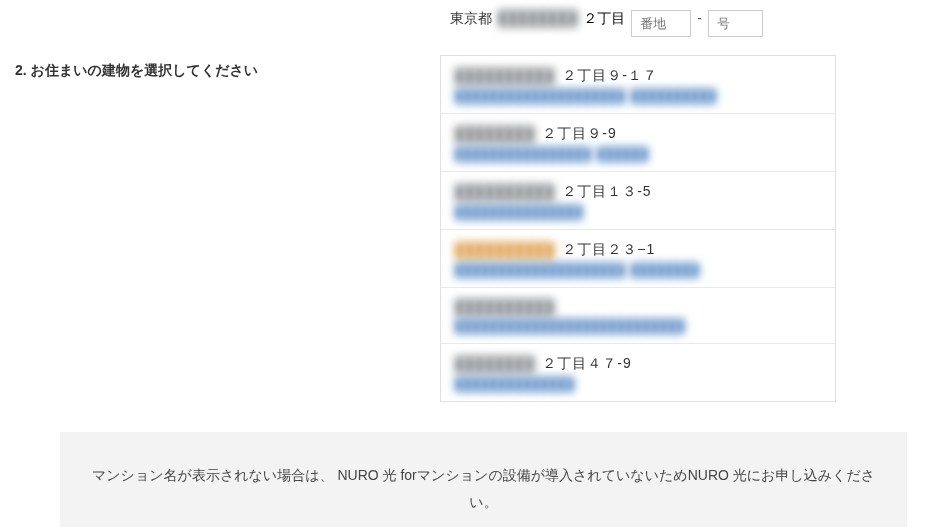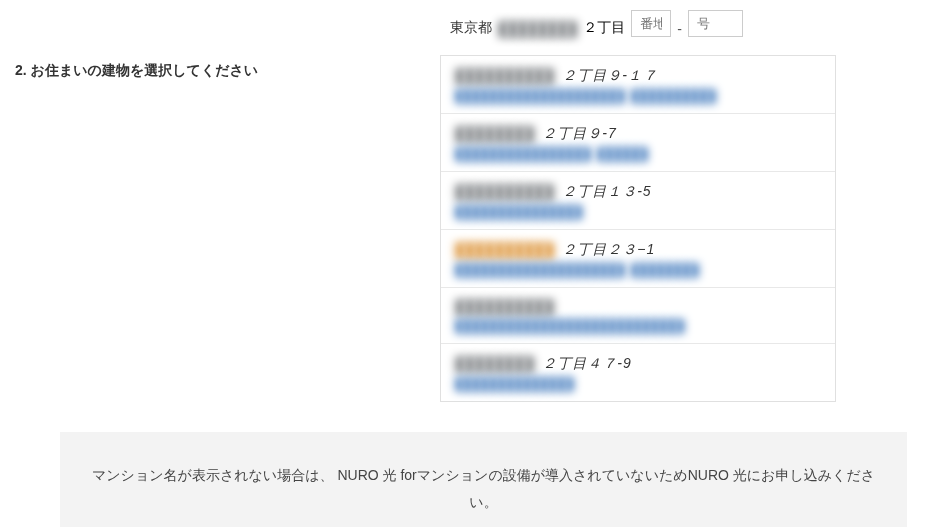--- a/index.html
+++ b/index.html
@@ -24,21 +24,21 @@
     font-weight: bold;
     flex: 0 0 435px;
     padding-top: 4px;
     margin-top: 48px;
   }
   .address-area {
     flex: 1;
   }
   .address-line {
     display: flex;
-    align-items: flex-end;
+    align-items: flex-start;
     gap: 6px;
     margin-bottom: 18px;
   }
   .prefix {
     color: #333;
   }
   .blur-text {
     color: transparent;
     text-shadow: 0 0 8px #8c8f92;
     user-select: none;
@@ -54,21 +54,21 @@
     user-select: none;
   }
   .chome {
     color: #000000;
   }
   .input-small {
     border: 1px solid #ccc;
     padding: 5px 8px;
     font-size: 13px;
     color: #999;
-    width: 40px;
+    width: 60px;
     font-family: inherit;
   }
   .input-go {
     width: 55px;
   }
   .dash {
     color: #555;
   }
   .list-box {
     border: 1px solid #e0e0e0;
@@ -85,21 +85,20 @@
   }
   .item-line1 {
     display: flex;
     gap: 8px;
     align-items: center;
     margin-bottom: 4px;
   }
   .item-addr {
     color: #333;
     letter-spacing: 1px;
-    font-style: italic;
   }
   .item-line2 {
     display: flex;
     gap: 6px;
     font-size: 12px;
   }
   .notice-box {
     background: #f3f3f3;
     margin: 30px 30px 0 60px;
     padding: 30px 30px 26px 30px;
@@ -134,21 +133,21 @@
             <span class="item-addr">２丁目９-１７</span>
           </div>
           <div class="item-line2">
             <span class="blur-blue">████████████████████</span>
             <span class="blur-blue">██████████</span>
           </div>
         </div>
         <div class="list-item">
           <div class="item-line1">
             <span class="blur-text">████████</span>
-            <span class="item-addr">２丁目９-7</span>
+            <span class="item-addr">２丁目９-9</span>
           </div>
           <div class="item-line2">
             <span class="blur-blue">████████████████</span>
             <span class="blur-blue">██████</span>
           </div>
         </div>
         <div class="list-item">
           <div class="item-line1">
             <span class="blur-text">██████████</span>
             <span class="item-addr">２丁目１３-5</span>

